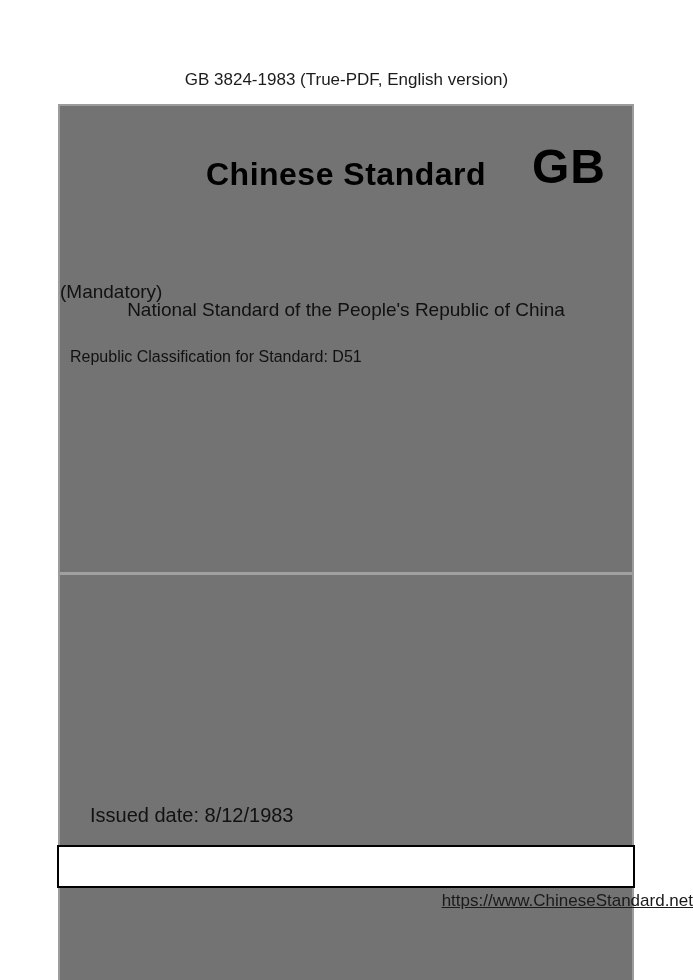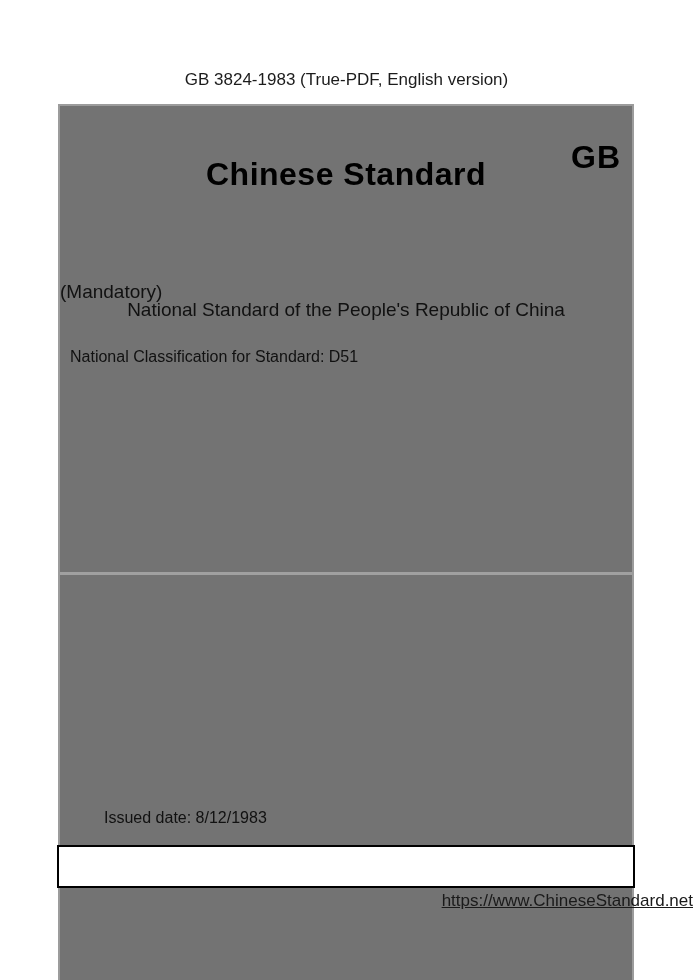--- a/index.html
+++ b/index.html
@@ -49,22 +49,22 @@
     width: 100%;
     text-align: center;
     font-size: 32px;
     font-weight: bold;
     letter-spacing: 0.5px;
     color: #000000;
   }
   .gb-logo {
     position: absolute;
     top: 33px;
-    right: 11px;
-    font-size: 32px;
+    right: 26px;
+    font-size: 48px;
     font-weight: bold;
     letter-spacing: 1px;
     color: #000000;
   }
   .subtitle {
     position: absolute;
     top: 149px;
     left: 0;
     width: 100%;
     text-align: center;
@@ -107,25 +107,25 @@
     left: 0;
     width: 100%;
     text-align: center;
     font-size: 20px;
     line-height: 28px;
     color: #1a1a1a;
   }
   .dates-row {
     position: absolute;
     bottom: 14px;
-    left: 44px;
+    left: 30px;
     right: 19px;
     display: flex;
     justify-content: space-between;
-    font-size: 16px;
+    font-size: 20px;
     color: #111111;
   }
   .empty-box {
     position: absolute;
     left: 57px;
     top: 845px;
     width: 578px;
     height: 43px;
     border: 2px solid #000000;
     background: #ffffff;
@@ -151,21 +151,21 @@
 
   <div class="doc-header">GB 3824-1983 (True-PDF, English version)</div>
 
   <div class="cover-box">
 
     <div class="cover-upper">
       <div class="brand-title">Chinese Standard</div>
       <div class="gb-logo">GB</div>
       <div class="subtitle">National Standard of the People's Republic of China</div>
       <div class="mandatory">(Mandatory)</div>
-      <div class="classification">National Classification for Standard: D51</div>
+      <div class="classification">Republic Classification for Standard: D51</div>
     </div>
 
     <div class="cover-lower">
       <div class="dates-row">
         <span>Issued date: 8/12/1983</span>
       </div>
     </div>
 
   </div>
 

